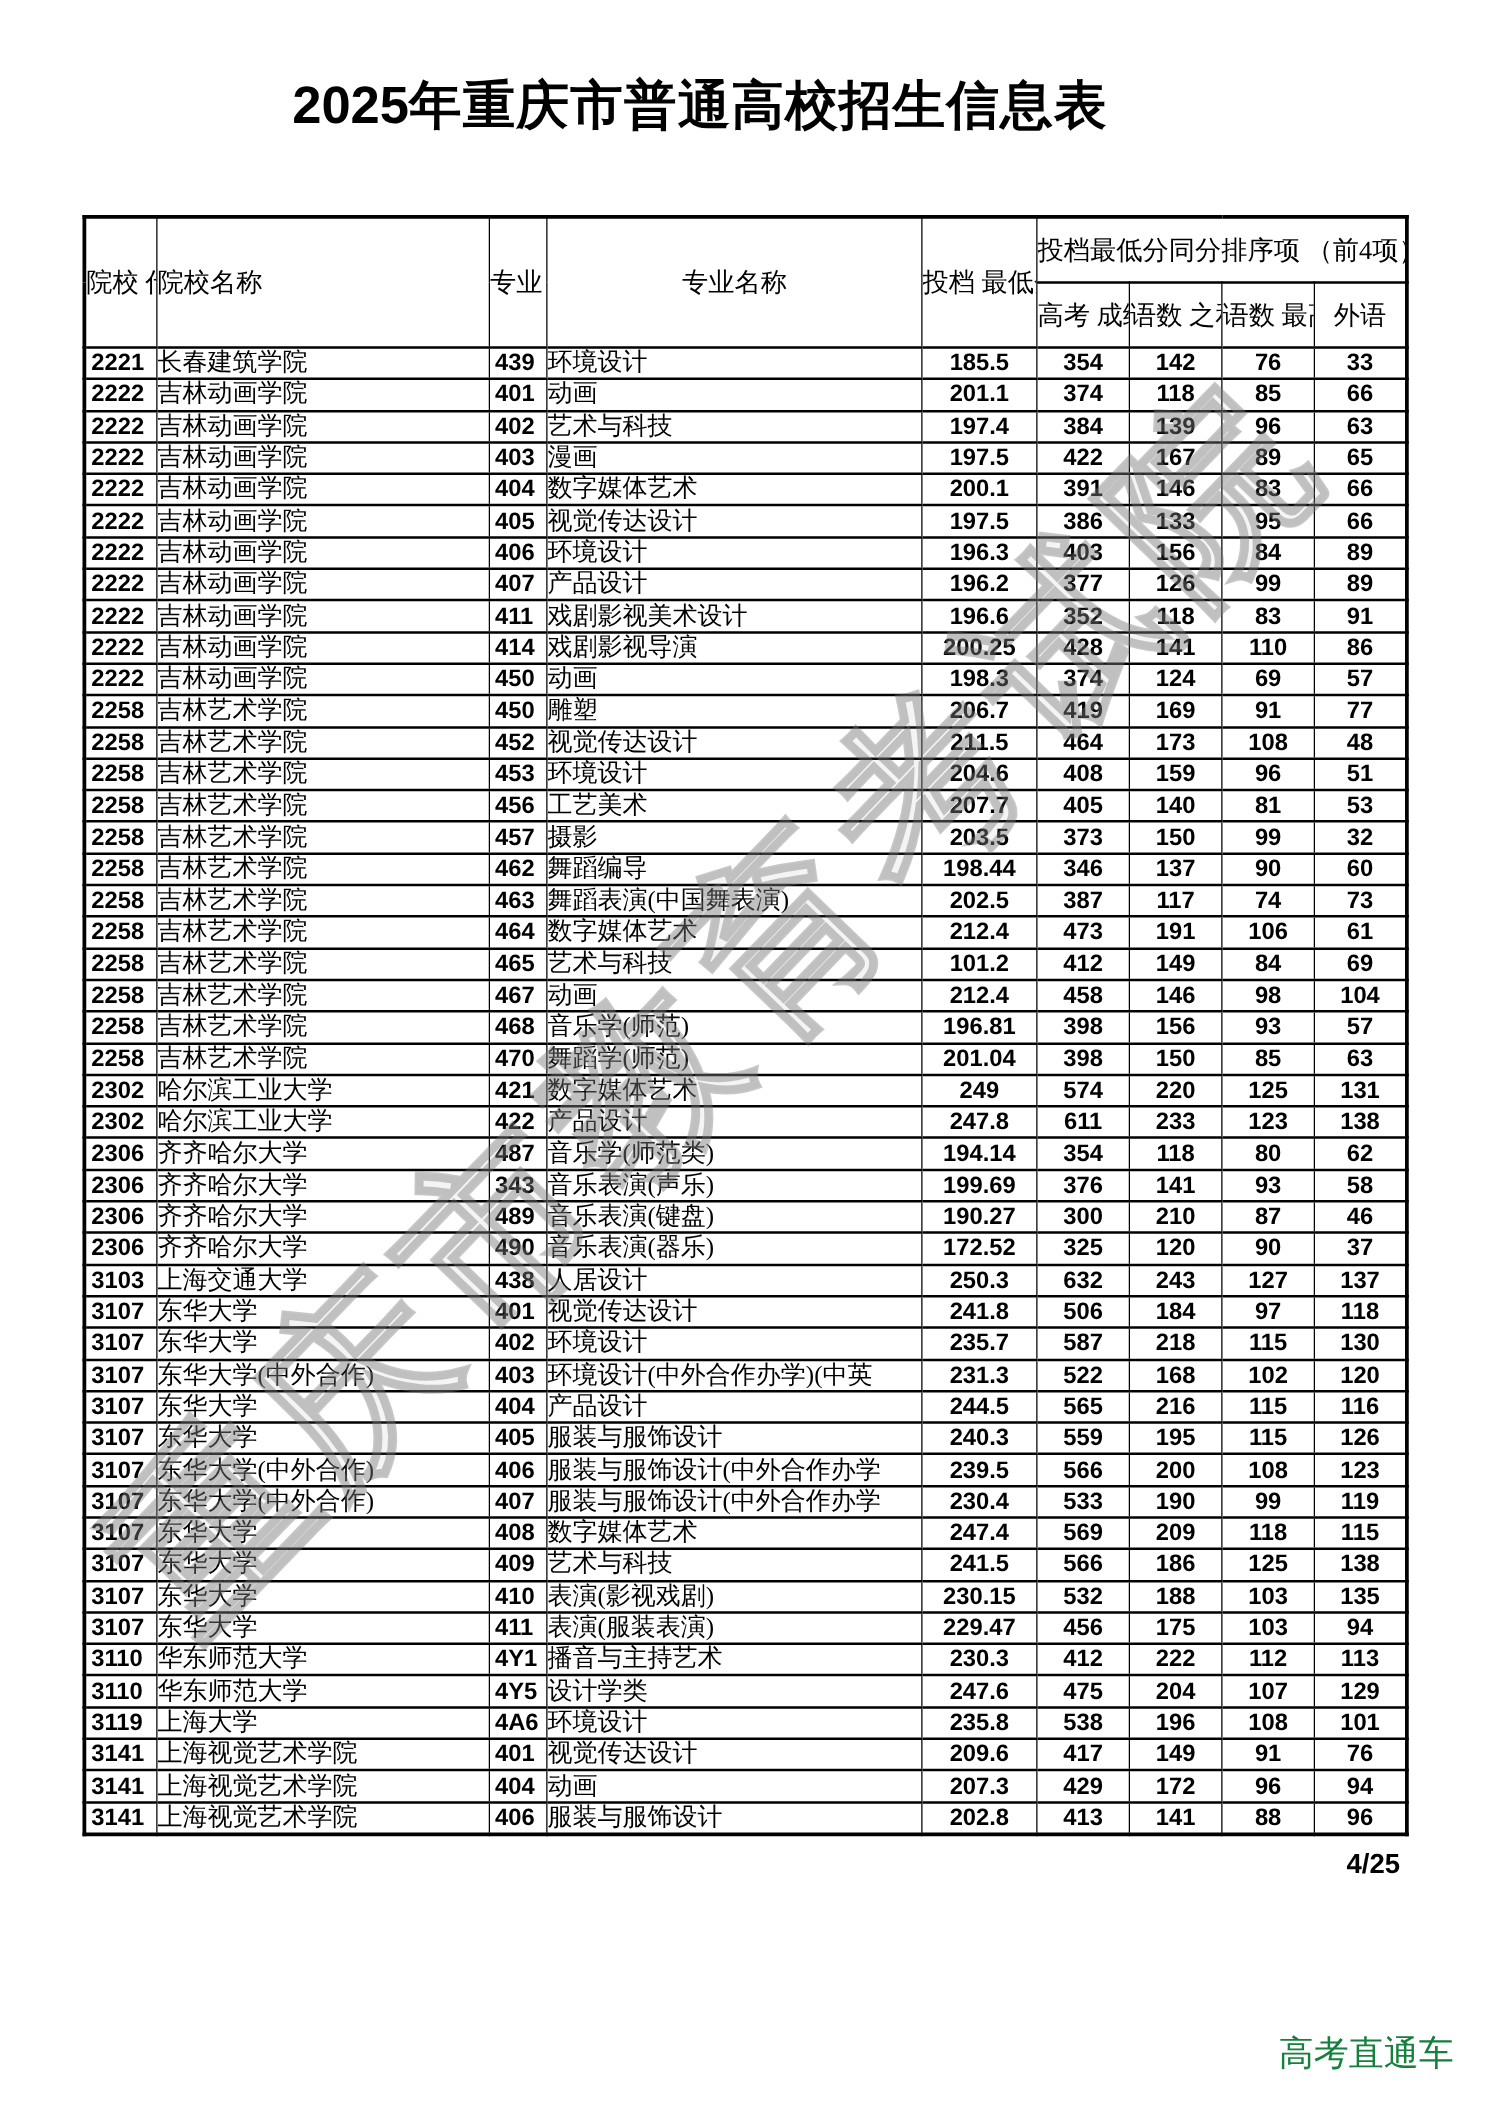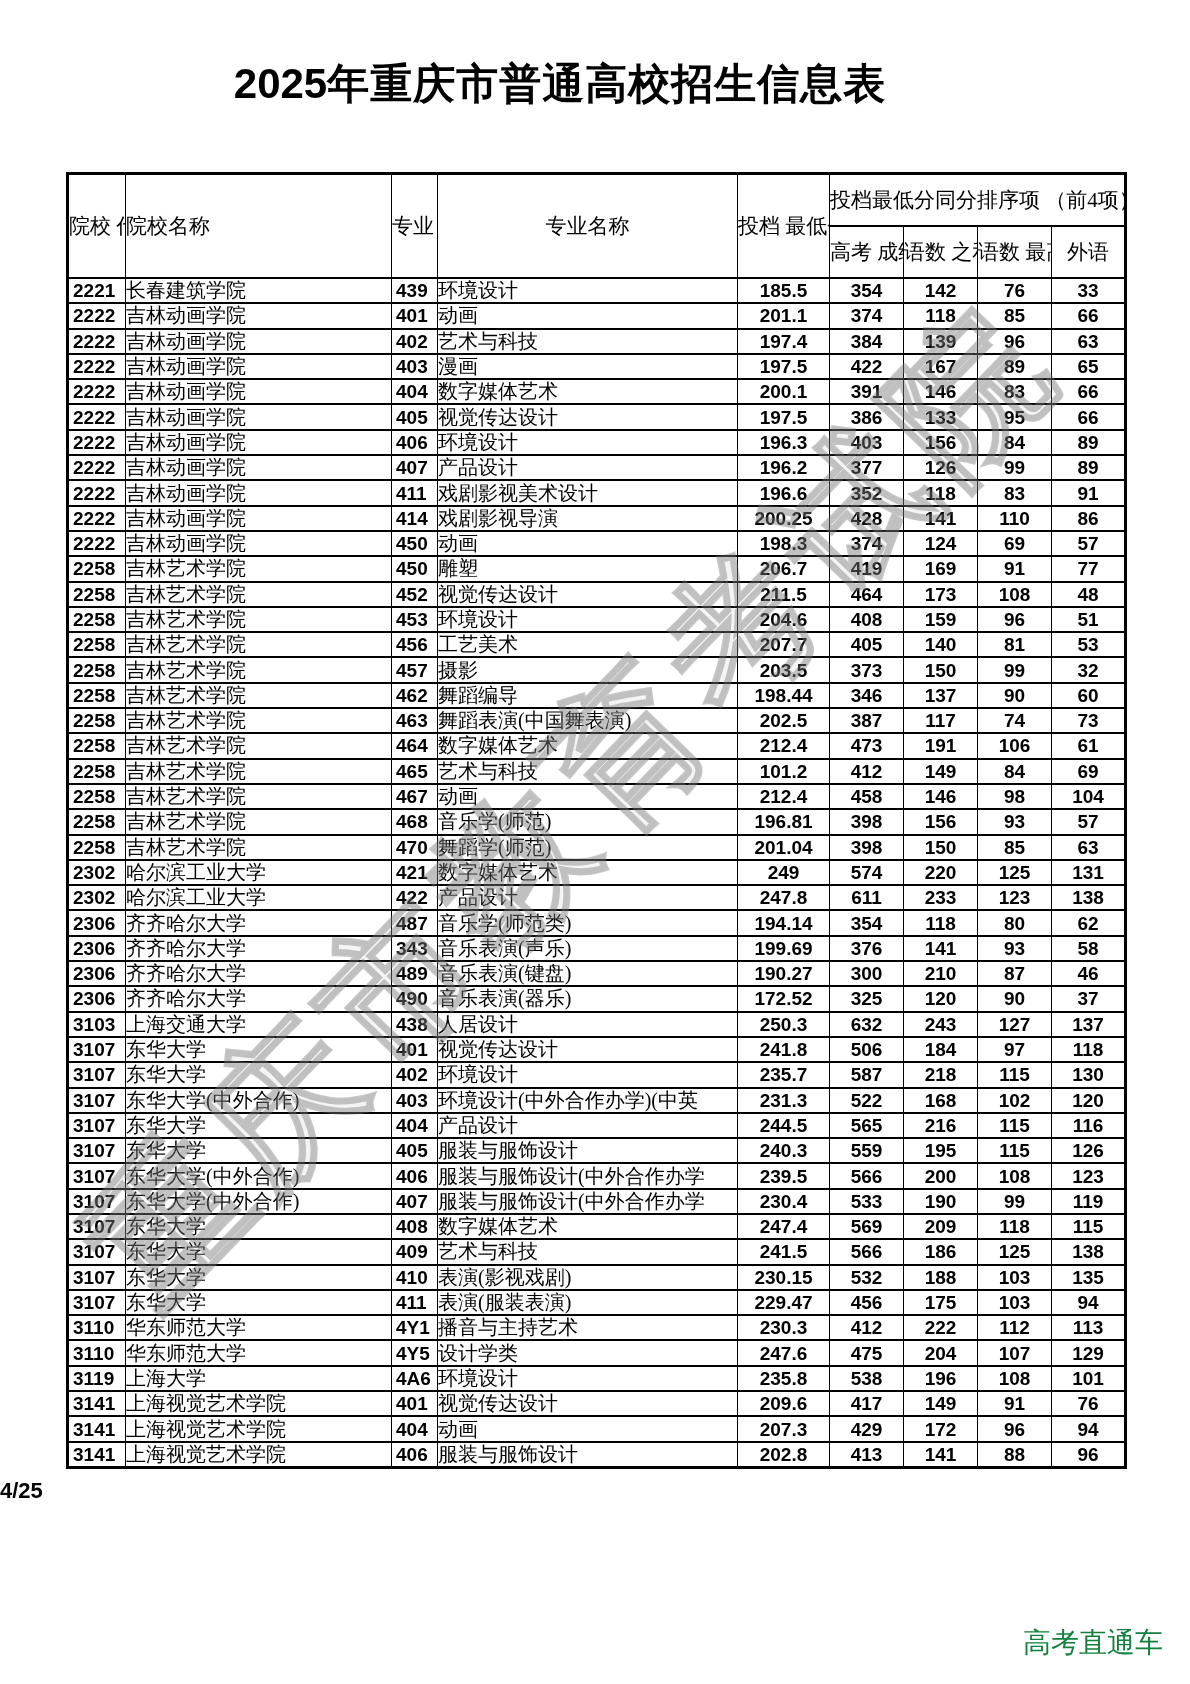--- a/index.html
+++ b/index.html
@@ -98,21 +98,21 @@
     font-weight: 700;
     color: rgba(150,150,150,0.10);
     -webkit-text-stroke: 2.5px rgba(115,115,115,0.40);
     z-index: 5;
     pointer-events: none;
   }
   .page-num {
     position: absolute;
     top: 1478px; left: 0;
     width: 1120px;
-    text-align: left;
+    text-align: right;
     font-family: "Liberation Sans", sans-serif;
     font-weight: 700;
     font-size: 22px;
     color: #000;
     z-index: 2;
   }
   .brand {
     position: absolute;
     top: 1624px; right: 27px;
     font-size: 28px;

